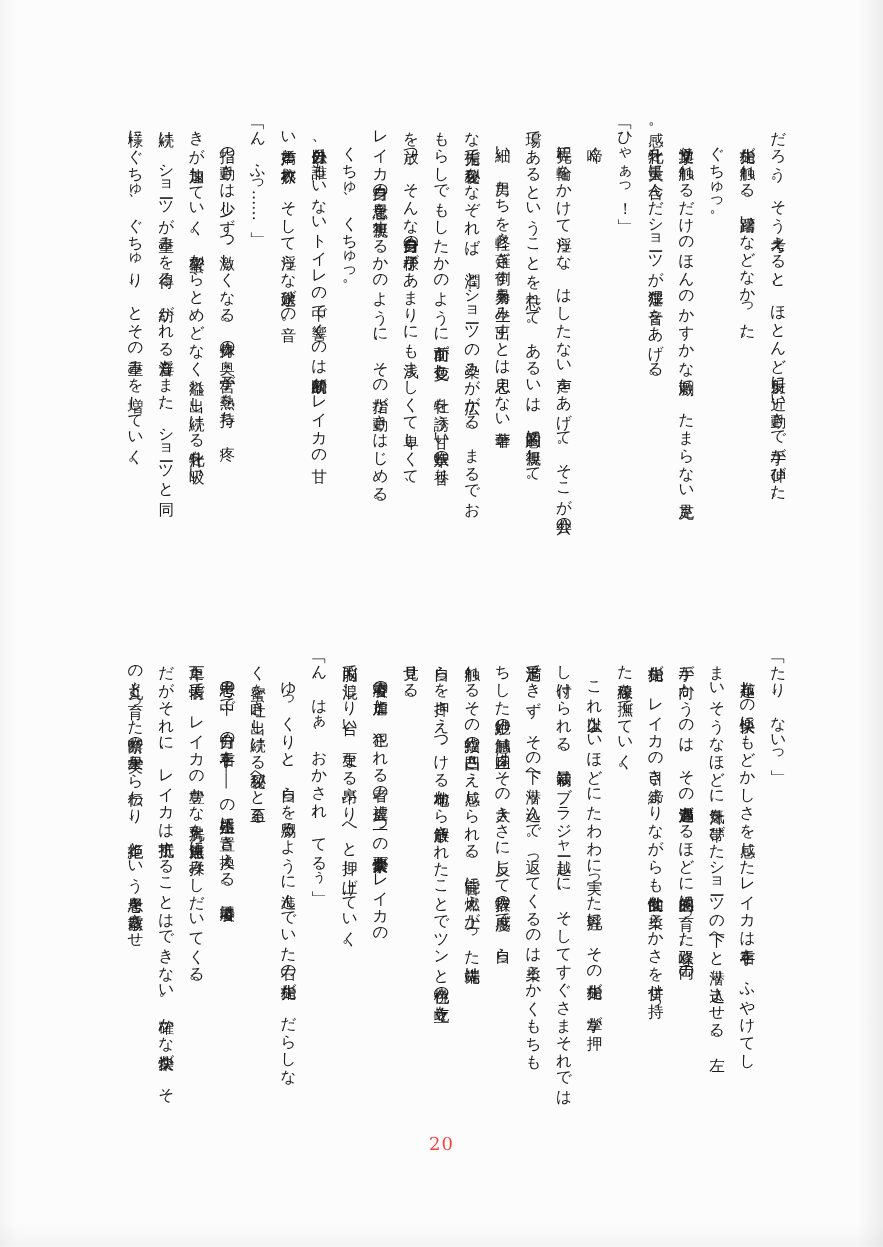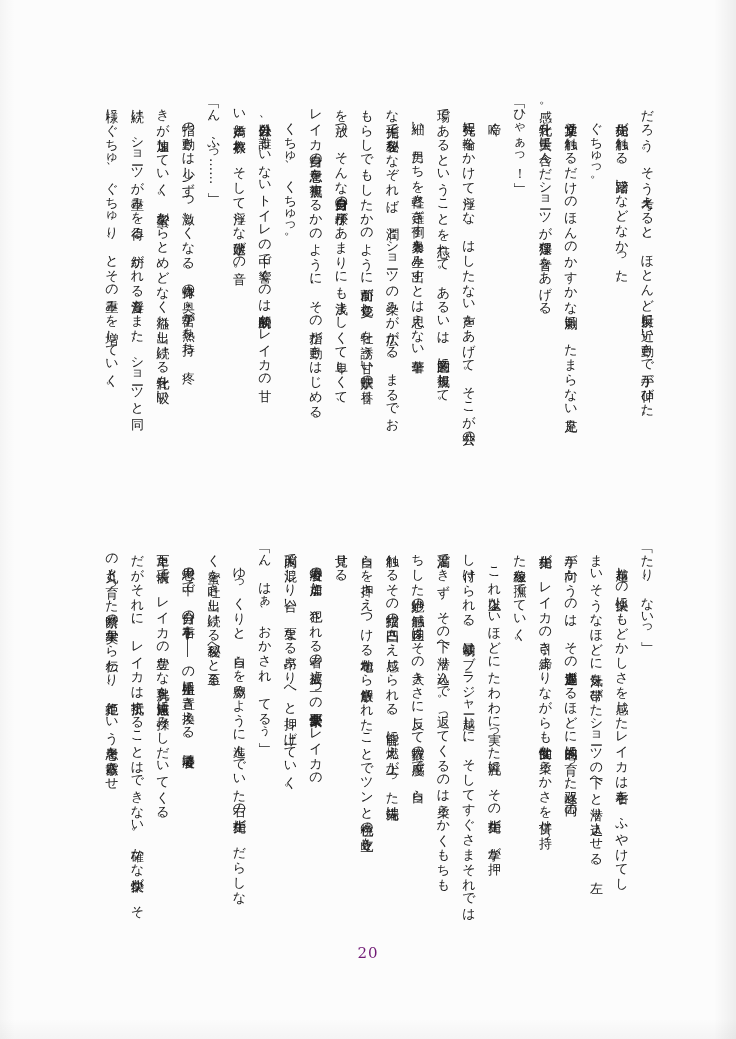--- a/index.html
+++ b/index.html
@@ -40,21 +40,21 @@
     white-space: nowrap;
     letter-spacing: 0.05px;
   }
   .page-number {
     position: absolute;
     top: 944px;
     left: 0;
     width: 100%;
     text-align: center;
     font-size: 15px;
-    color: #701a75;
+    color: #ef4444;
     letter-spacing: 1px;
   }
 </style>
 </head>
 <body>
 
 <div class="page-shade"></div>
 
 <div class="vtext-block top">
     <div class="tline">だろう。そう考えると、ほとんど反射に近い動きで手が伸びた。</div>

